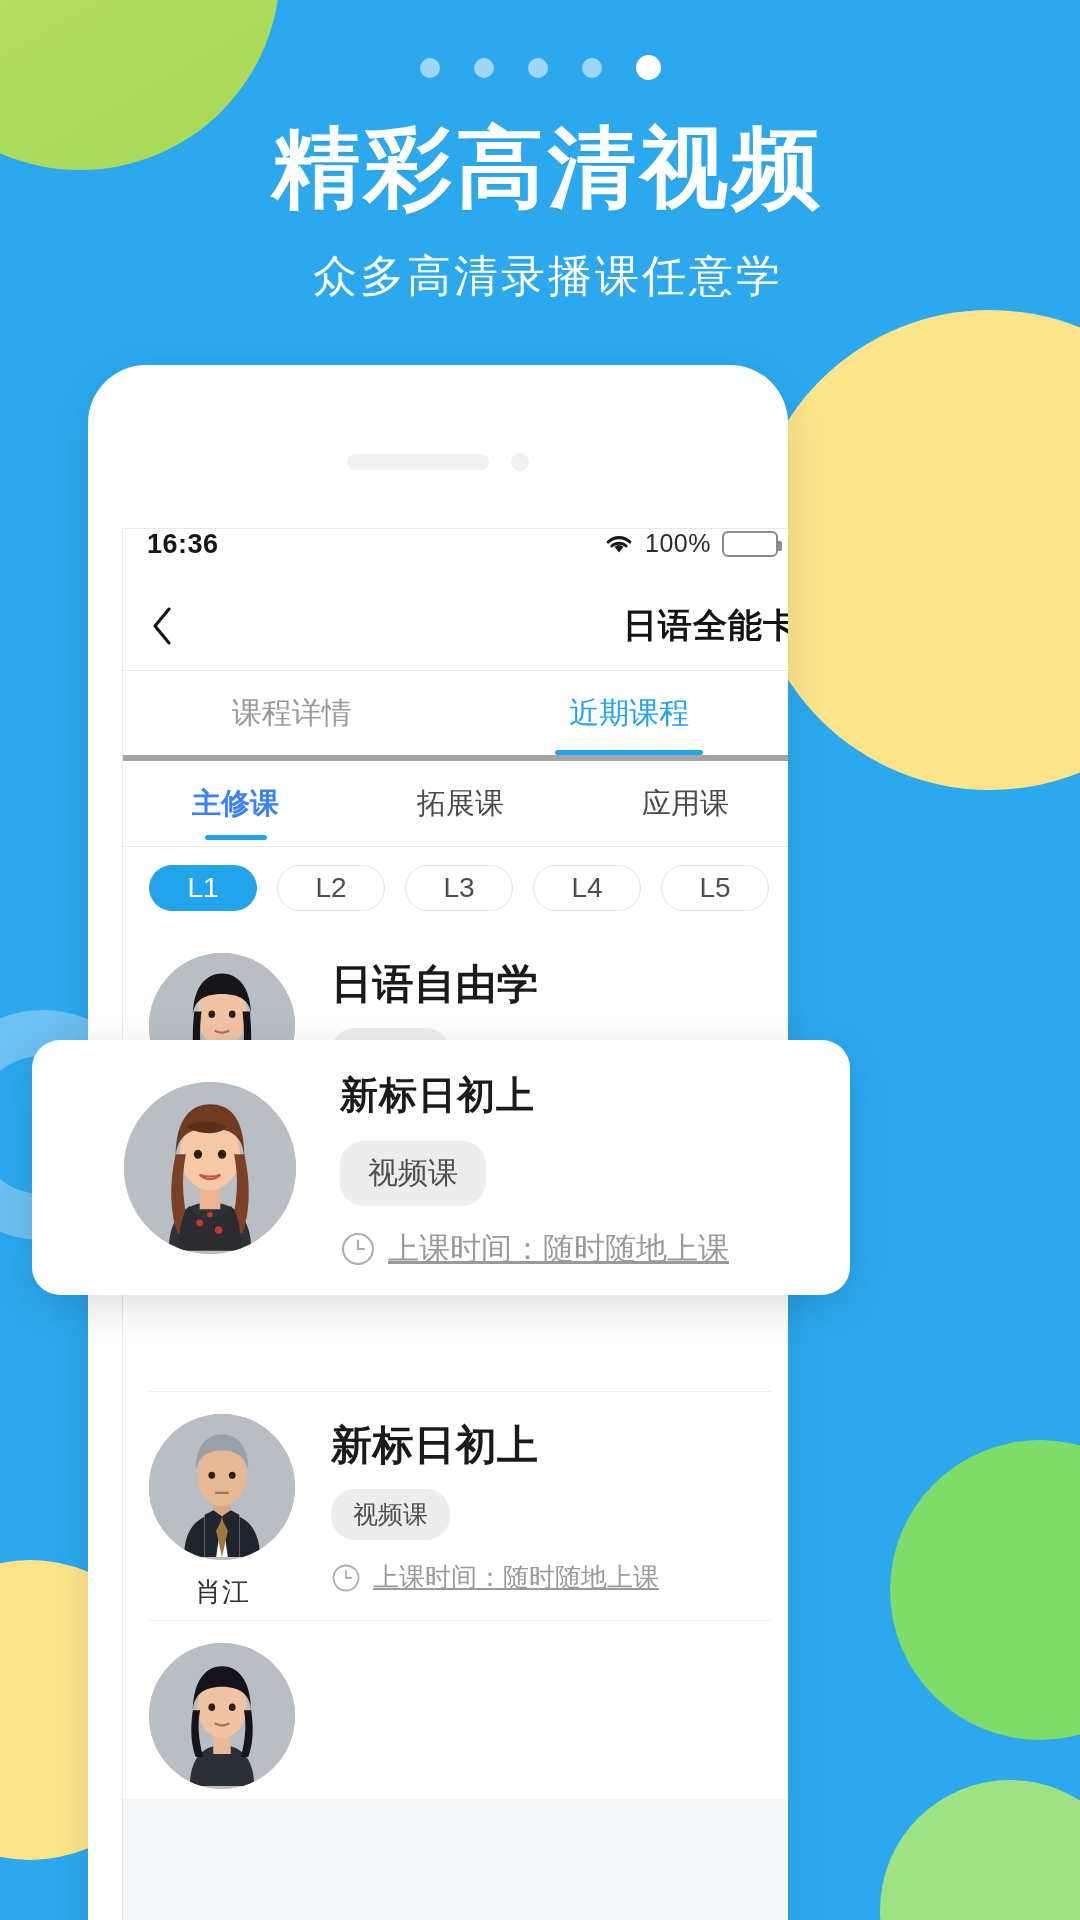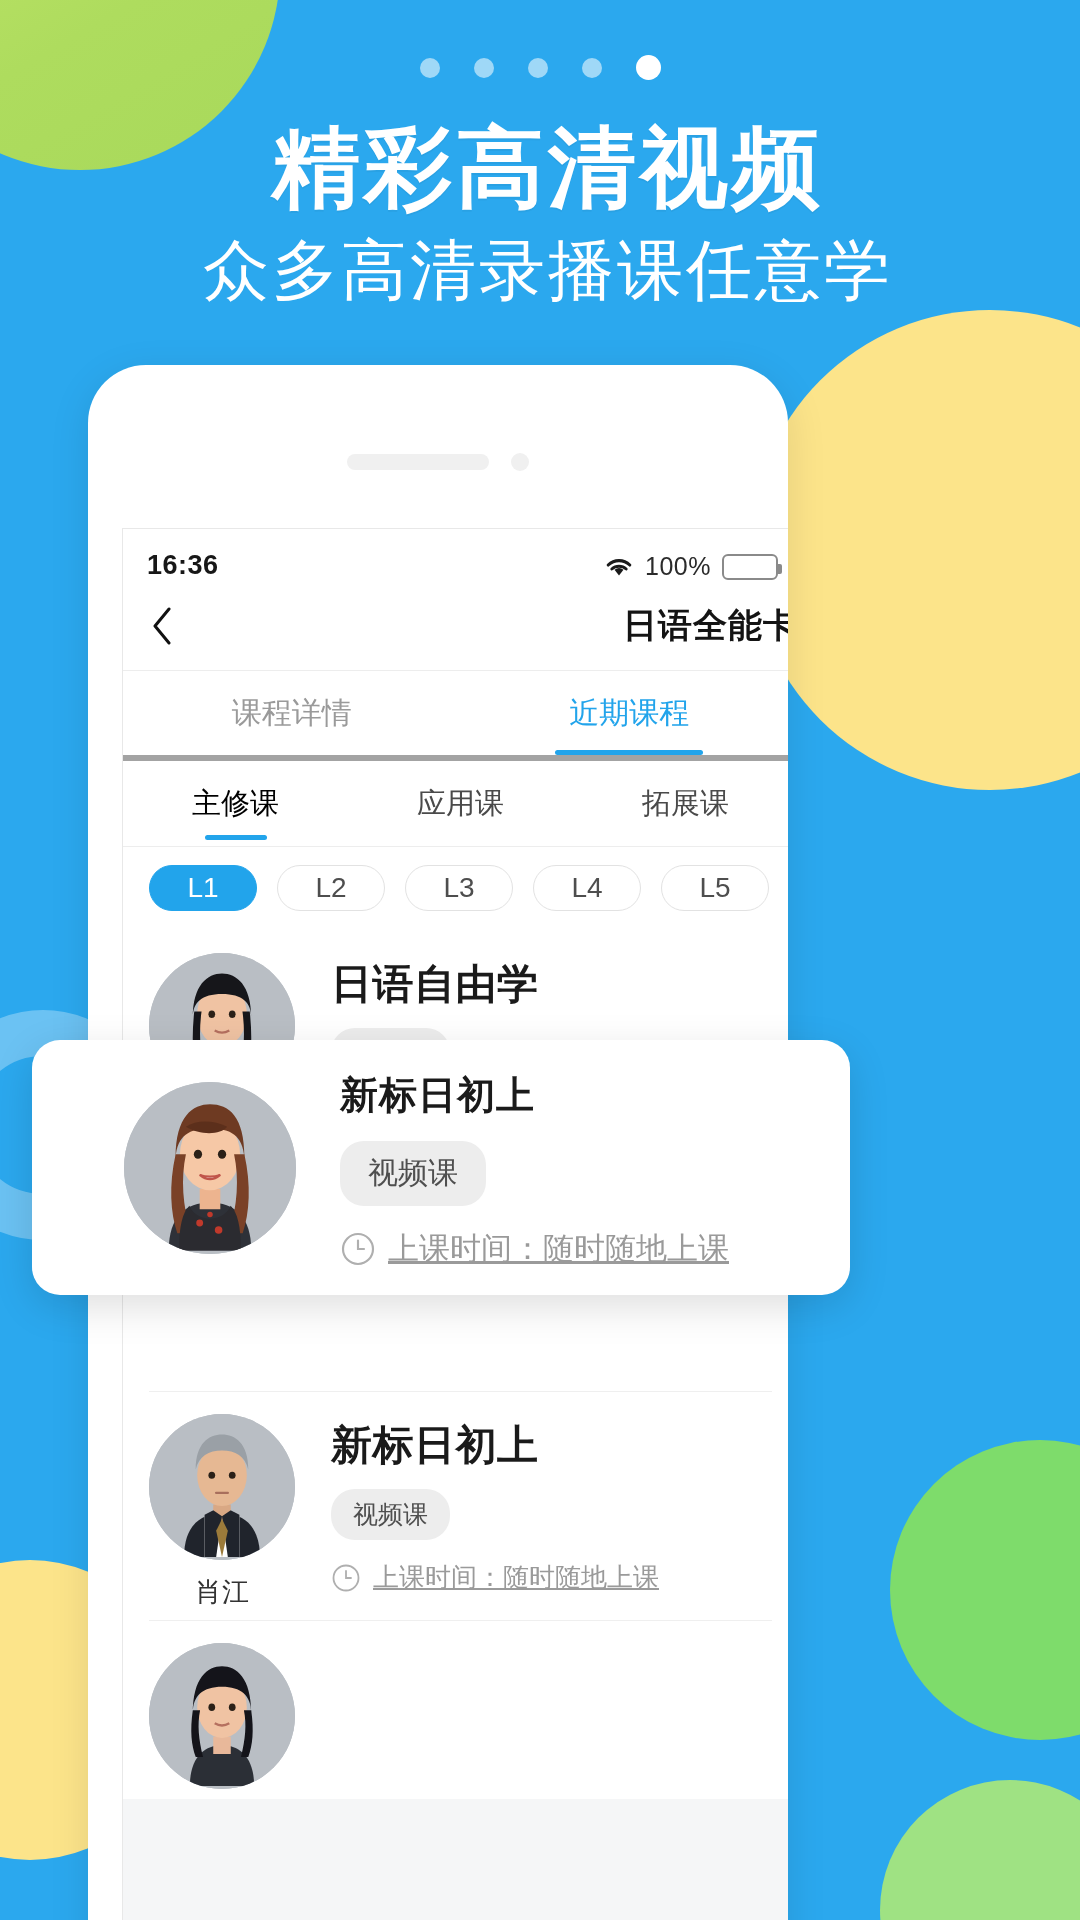--- a/index.html
+++ b/index.html
@@ -56,22 +56,22 @@
   
   .headline-wrap {
     position:absolute; top:120px; left:16px; right:0; z-index:6; text-align:center;
   }
   .headline {
     font-size:88px; font-weight:bold; color:#ffffff;
     letter-spacing:4px; line-height:1.08;
     text-shadow:0 2px 0 rgba(0,0,0,0.04);
   }
   .subhead {
-    margin-top:11px;
-    font-size:66px; color:#ffffff; letter-spacing:3px; font-weight:400;
+    margin-top:32px;
+    font-size:44px; color:#ffffff; letter-spacing:3px; font-weight:400;
   }
 
   
   .phone {
     position:absolute; left:88px; top:365px;
     width:700px; height:1600px;
     background:#ffffff;
     border-radius:58px 58px 0 0;
     box-shadow:0 10px 40px rgba(0,0,0,0.10);
     z-index:4;
@@ -88,21 +88,21 @@
     position:absolute; left:34px; top:163px; right:-10px; bottom:0;
     background:#F5F6F7;
     border-left:1px solid #E8E8E8;
     border-top:1px solid #E8E8E8;
     overflow:hidden;
   }
 
   
   .statusbar {
     height:52px; background:#ffffff;
-    display:flex; align-items:flex-end; justify-content:space-between;
+    display:flex; align-items:flex-start; justify-content:space-between;
     padding:0 20px 0 24px;
   }
   .sb-time { font-size:27px; font-weight:bold; color:#171717; letter-spacing:0.5px; }
   .sb-right { display:flex; align-items:center; gap:11px; }
   .sb-pct { font-size:25px; color:#2B2B2B; font-weight:400; letter-spacing:0.5px; }
   .wifi-icon { width:30px; height:24px; display:block; }
   .batt {
     width:56px; height:26px; border:2px solid #8A8A8A; border-radius:6px;
     position:relative; padding:2px;
   }
@@ -146,21 +146,21 @@
 
   
   .subtabs {
     height:86px; background:#ffffff; display:flex;
     border-bottom:1px solid #EDEDED;
   }
   .subtab {
     flex:1; display:flex; align-items:center; justify-content:center;
     position:relative; font-size:29px; color:#4A4A4A; cursor:pointer;
   }
-  .subtab.active { color:#000000; font-weight:normal;text-align:right; }
+  .subtab.active { color:#3b82f6; font-weight:bold;text-align:right; }
   .subtab.active::after {
     content:""; position:absolute; bottom:6px; left:50%; transform:translateX(-50%);
     width:62px; height:5px; background:#22A4EB; border-radius:3px;
   }
 
   
   .levels {
     background:#ffffff; padding:18px 0 20px 26px;
     display:flex; gap:20px; overflow:hidden; white-space:nowrap;
   }
@@ -278,22 +278,22 @@
       <div class="nav-title">日语全能卡</div>
     </div>
 
     <div class="tabs">
       <div class="tab">课程详情</div>
       <div class="tab active">近期课程</div>
     </div>
 
     <div class="subtabs">
       <div class="subtab active">主修课</div>
+      <div class="subtab">拓展课</div>
       <div class="subtab">应用课</div>
-      <div class="subtab">拓展课</div>
     </div>
 
     <div class="levels">
       <div class="chip active">L1</div>
       <div class="chip">L2</div>
       <div class="chip">L3</div>
       <div class="chip">L4</div>
       <div class="chip">L5</div>
 
     </div>

